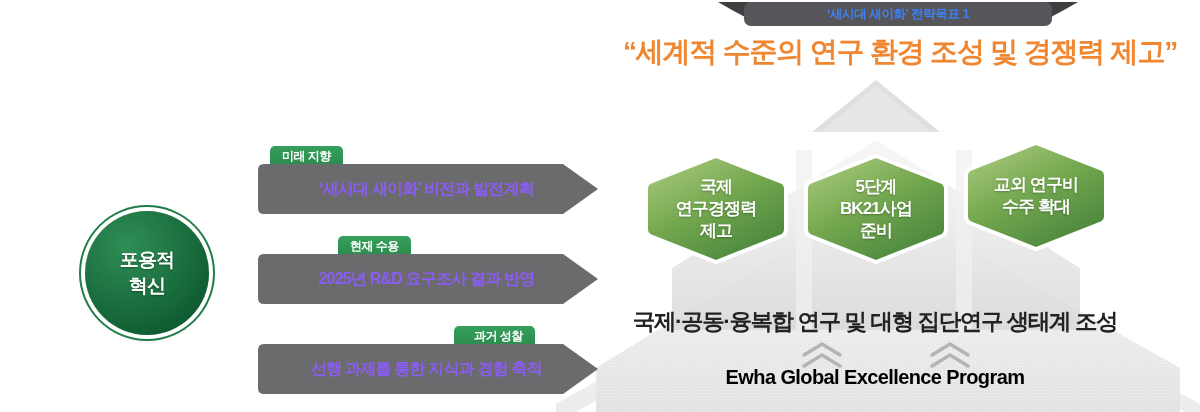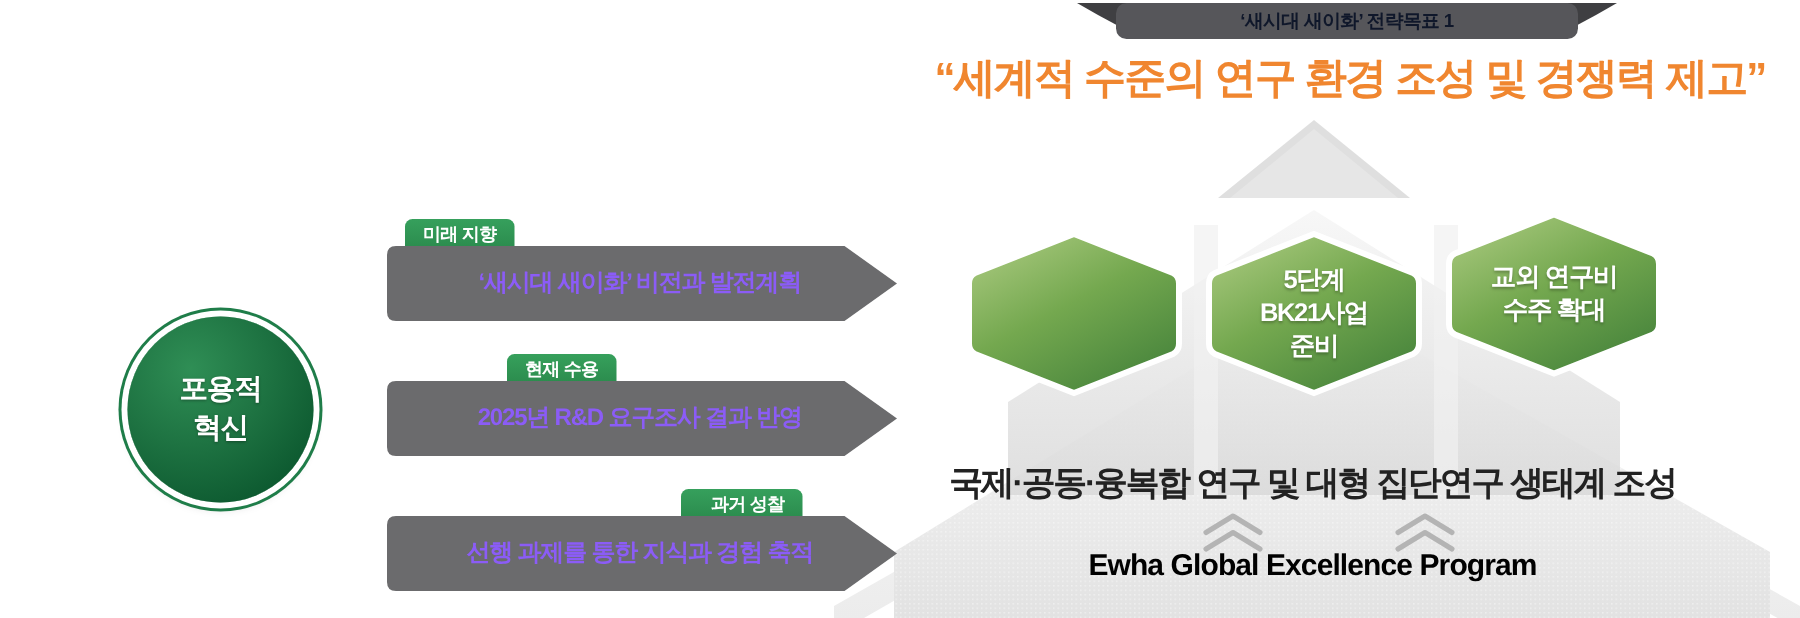--- a/index.html
+++ b/index.html
@@ -28,21 +28,21 @@
     position:absolute;
     left:718px; top:2px;
     width:360px; height:24px;
   }
   #ribbon-label{
     position:absolute;
     left:0; top:0;
     width:360px; height:24px;
     line-height:24px;
     text-align:center;
-    color:#0f172a;
+    color:#3b82f6;
     font-size:12.5px;
     font-weight:bold;
     letter-spacing:-0.4px;
     white-space:nowrap;
     z-index:2;
   }
 
   
   #headline{
     position:absolute;
@@ -257,20 +257,25 @@
     <svg class="hex-shape" viewBox="0 0 146 112">
       <defs>
         <linearGradient id="hg1" x1="0.15" y1="0" x2="0.85" y2="1">
           <stop offset="0%" stop-color="#a9c97e"></stop>
           <stop offset="45%" stop-color="#74a84f"></stop>
           <stop offset="100%" stop-color="#43813a"></stop>
         </linearGradient>
       </defs>
       <path d="M73,3 L139,29 Q143,31 143,36 L143,76 Q143,81 139,83 L73,109 L7,83 Q3,81 3,76 L3,36 Q3,31 7,29 Z" fill="url(#hg1)" stroke="#ffffff" stroke-width="4"></path>
     </svg>
+    <div class="hex-text">
+      <div>국제</div>
+      <div>연구경쟁력</div>
+      <div>제고</div>
+    </div>
   </div>
 
   <div class="hex" id="hex2">
     <svg class="hex-shape" viewBox="0 0 146 112">
       <defs>
         <linearGradient id="hg2" x1="0.15" y1="0" x2="0.85" y2="1">
           <stop offset="0%" stop-color="#a9c97e"></stop>
           <stop offset="45%" stop-color="#74a84f"></stop>
           <stop offset="100%" stop-color="#43813a"></stop>
         </linearGradient>

